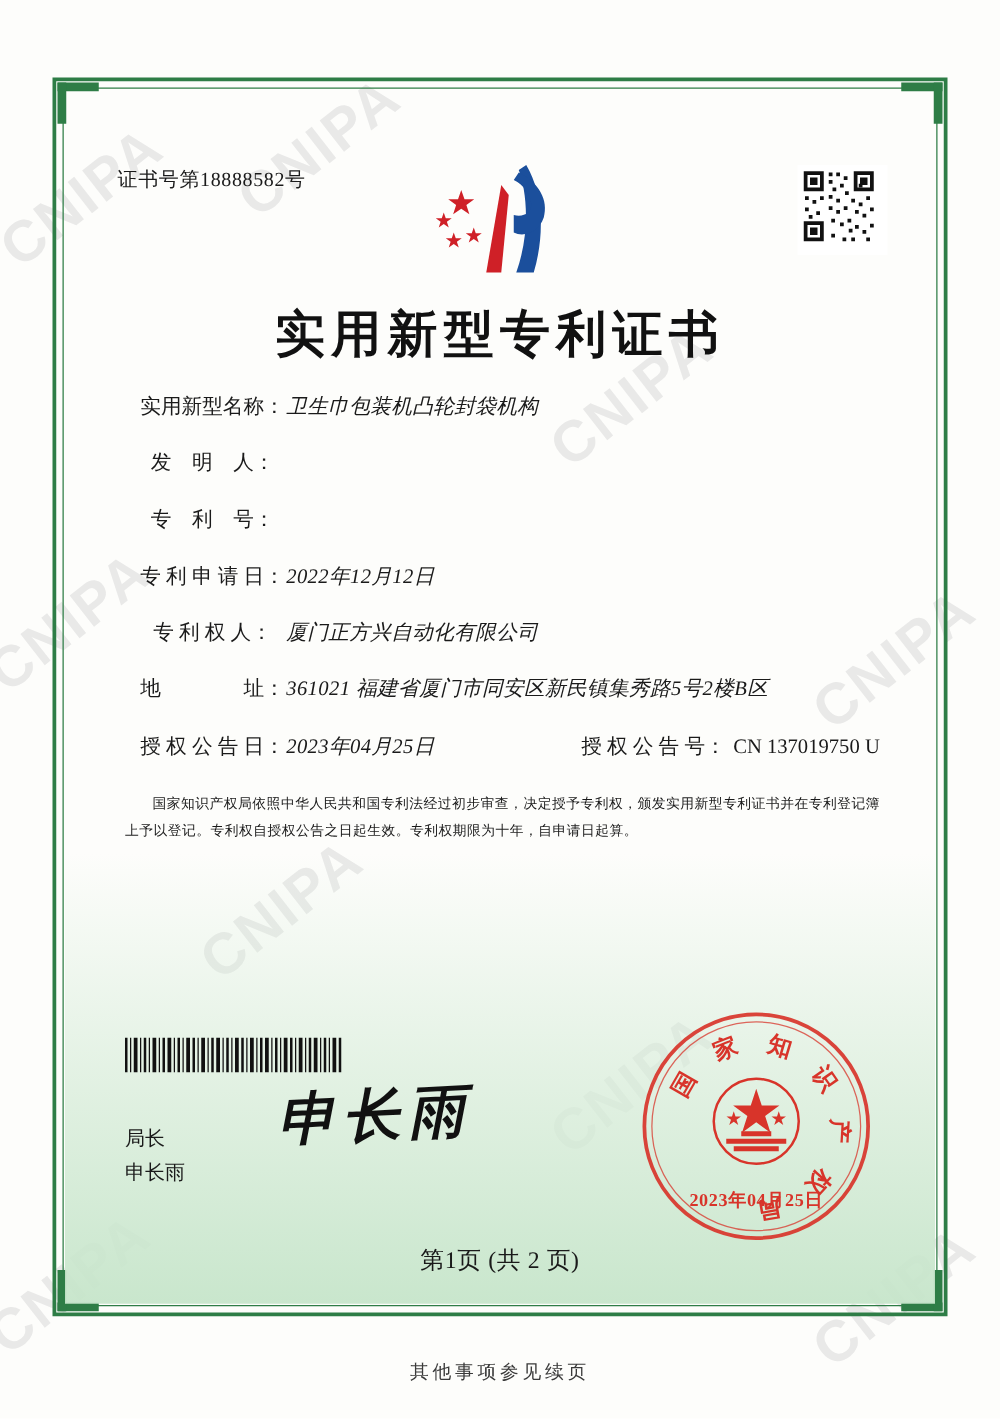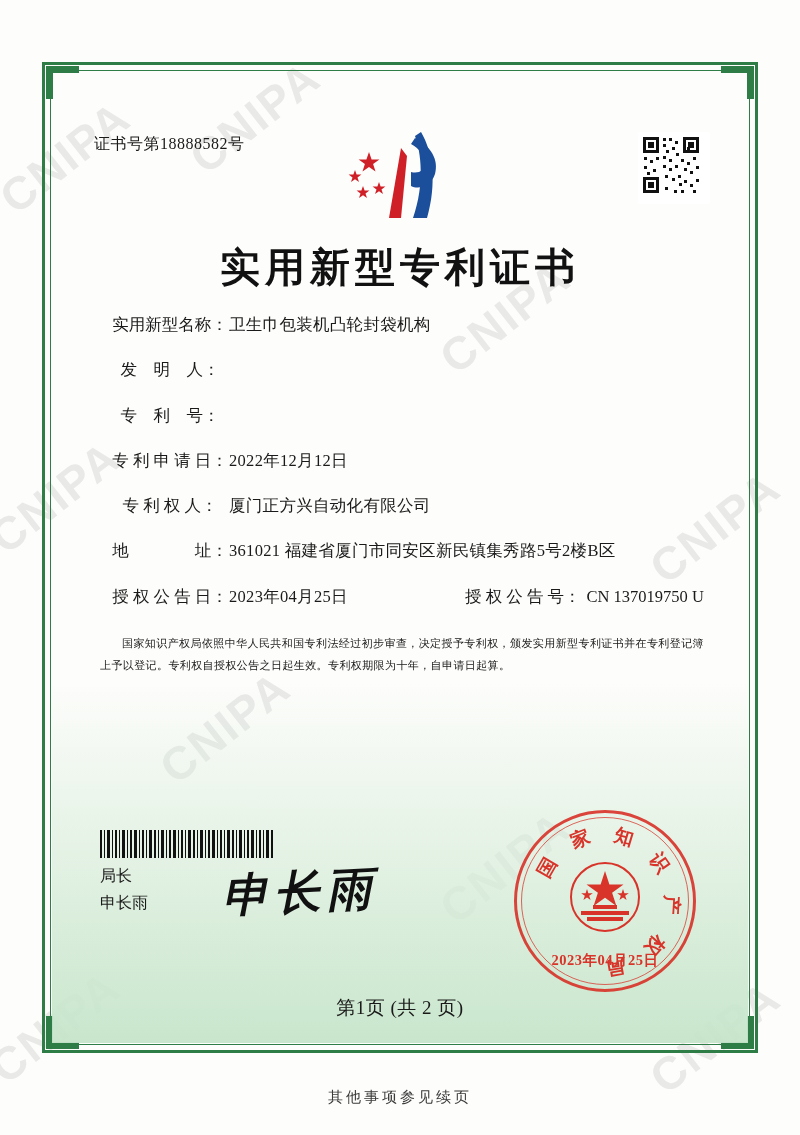--- a/index.html
+++ b/index.html
@@ -143,20 +143,21 @@
     white-space: nowrap;
   }
   .field-label.spread {
     display: flex;
     justify-content: center;
     margin-left: 11px;
   }
   .field-value {
     flex: 1 1 auto;
     letter-spacing: .3px;
+    font-style: italic;
   }
   .field-row.dual .field-value {
     flex: 0 0 auto;
     width: 230px;
   }
   .sub-label {
     flex: 0 0 auto;
     padding-left: 6px;
     white-space: nowrap;
   }
@@ -187,21 +188,21 @@
     top: 758px;
     width: 220px;
     height: 28px;
   }
   .barcode svg { display:block; }
 
   
   .sign-block {
     position: absolute;
     left: 48px;
-    top: 790px;
+    top: 826px;
     font-size: 16px;
     line-height: 1.7;
   }
   .signature {
     position: absolute;
     left: 170px;
     top: 790px;
     font-family: "Liberation Serif", serif;
     font-size: 46px;
     font-style: italic;

